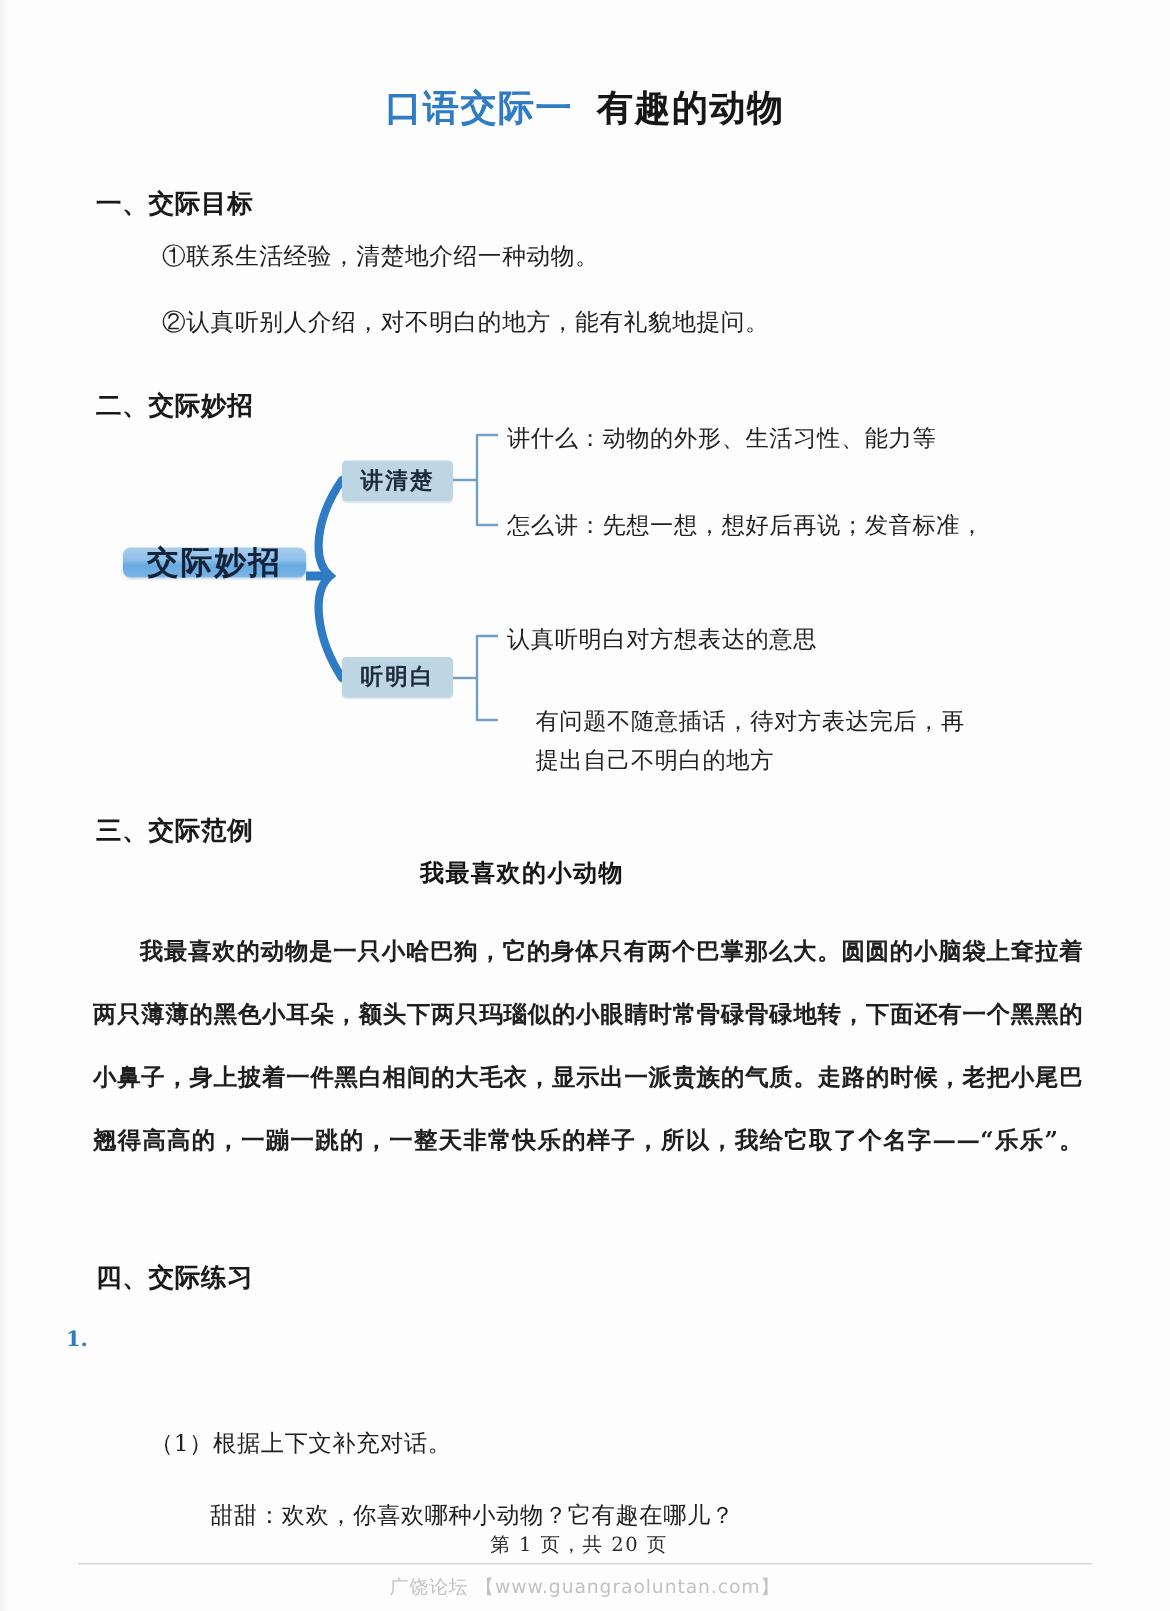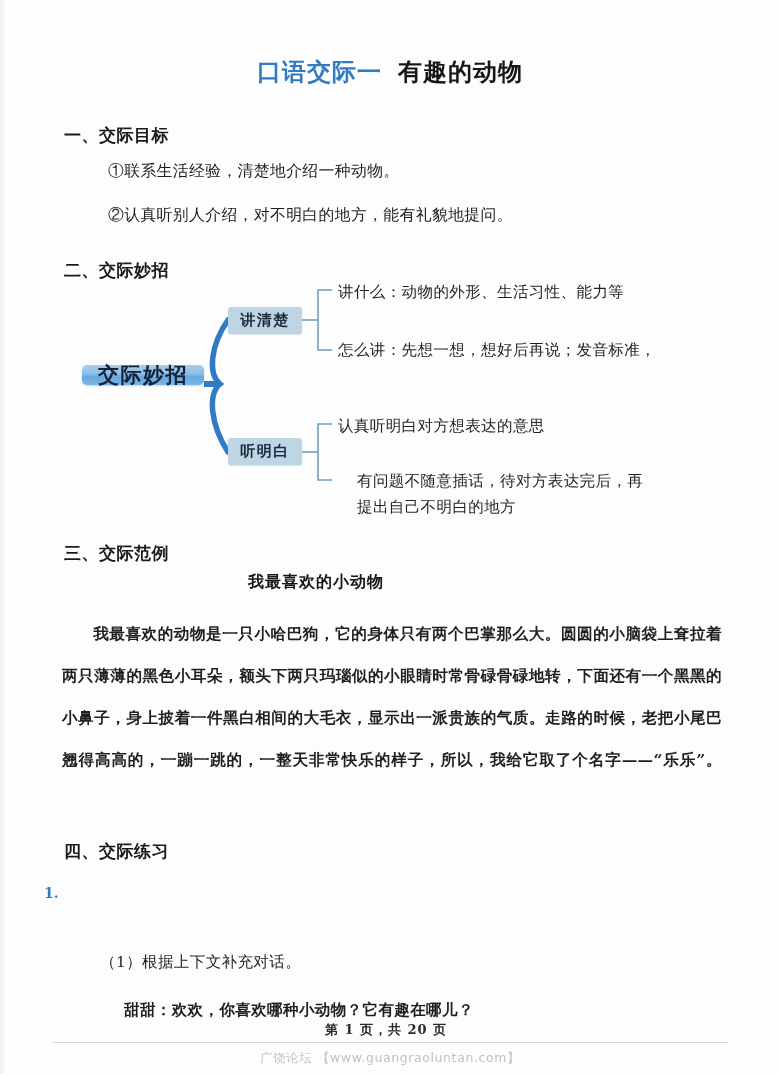--- a/index.html
+++ b/index.html
@@ -114,20 +114,21 @@
   .essay-title {
     position: absolute;
     top: 572px;
     left: 0;
     width: 632px;
     text-align: center;
     font-size: 16px;
     font-weight: bold;
     color: #161616;
     letter-spacing: 1px;
+    padding-left: 32px;
   }
   .essay-p {
     position: absolute;
     left: 62px;
     top: 613px;
     width: 660px;
     font-size: 15.6px;
     line-height: 42px;
     color: #1f1f1f;
     text-align: justify;
@@ -159,21 +160,21 @@
   }
 
   
   .footer {
     position: absolute;
     top: 1021px;
     left: 0;
     width: 772px;
     text-align: center;
     font-size: 13px;
-    font-weight: bold;
+    font-weight: normal;
     color: #2a2a2a;
     letter-spacing: 1px;
   }
   .footer-rule {
     position: absolute;
     top: 1042px;
     left: 52px;
     width: 676px;
     height: 1px;
     background: #d9d9d9;
@@ -252,21 +253,21 @@
 
   <div class="sec-head" style="top:542px">三、交际范例</div>
   <div class="essay-title">我最喜欢的小动物</div>
   <div class="essay-p">我最喜欢的动物是一只小哈巴狗，它的身体只有两个巴掌那么大。圆圆的小脑袋上耷拉着两只薄薄的黑色小耳朵，额头下两只玛瑙似的小眼睛时常骨碌骨碌地转，下面还有一个黑黑的小鼻子，身上披着一件黑白相间的大毛衣，显示出一派贵族的气质。走路的时候，老把小尾巴翘得高高的，一蹦一跳的，一整天非常快乐的样子，所以，我给它取了个名字——“乐乐”。</div>
 
   <div class="sec-head" style="top:840px">四、交际练习</div>
 
   <div class="ex-num" style="top:885px">1.</div>
 
   <div class="line" style="left:100px; top:952px;">（1）根据上下文补充对话。</div>
-  <div class="line" style="left:124px; top:1000px;font-weight:bold;">甜甜：欢欢，你喜欢哪种小动物？它有趣在哪儿？</div>
+  <div class="line" style="left:140px; top:1000px;">甜甜：欢欢，你喜欢哪种小动物？它有趣在哪儿？</div>
 
   <div class="footer">第 1 页，共 20 页</div>
   <div class="footer-rule"></div>
   <div class="watermark">
     <span class="wm-cn">广饶论坛</span>
     <span>【www.guangraoluntan.com】</span>
   </div>
 
 </div>
 

